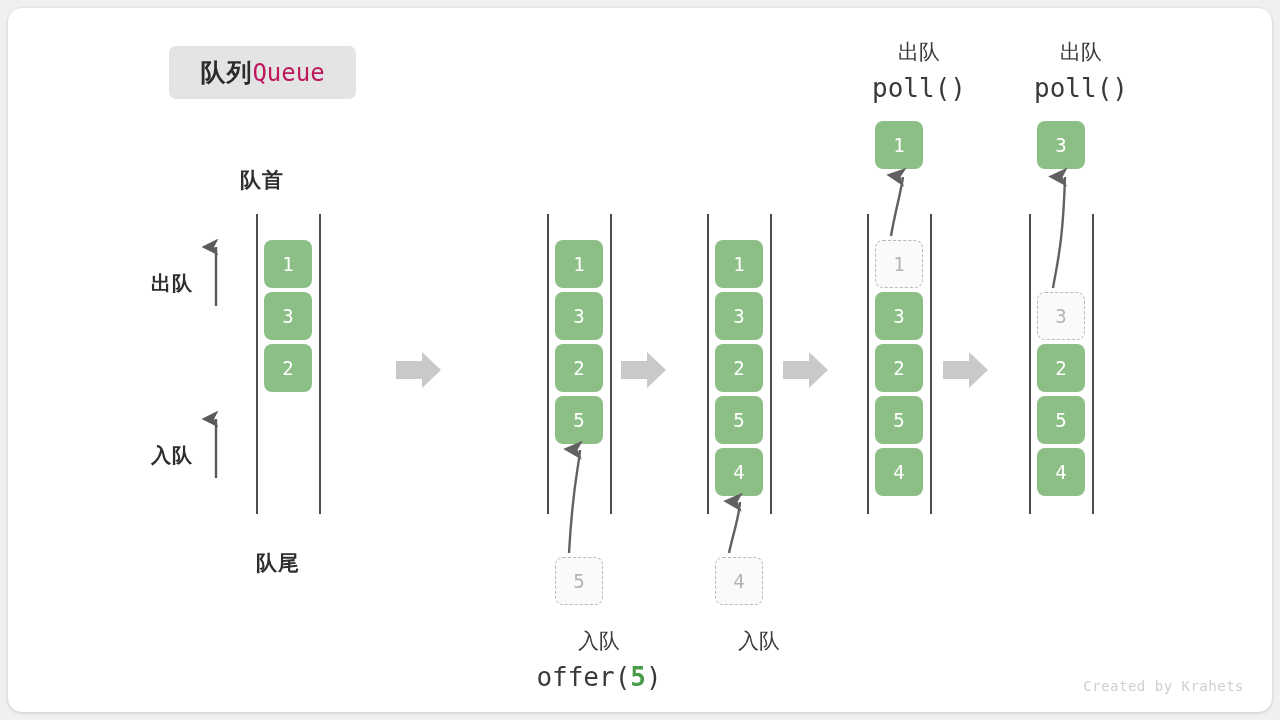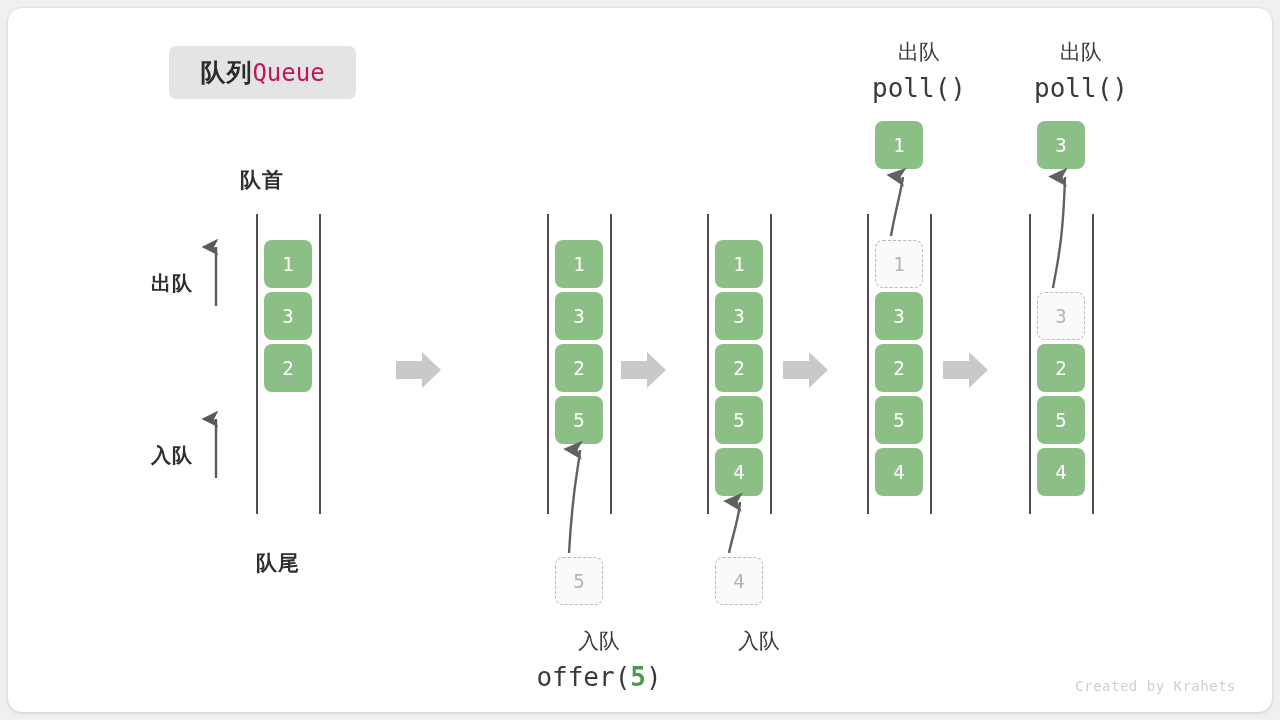--- a/index.html
+++ b/index.html
@@ -196,21 +196,21 @@
   .step-arrow {
     position: absolute;
     top: 342px;
     width: 46px;
     height: 40px;
   }
 
   
   #watermark {
     position: absolute;
-    right: 36px;
+    right: 28px;
     bottom: 18px;
     font-family: "DejaVu Sans Mono", "Liberation Mono", monospace;
     font-size: 14px;
     color: #cfcfcf;
     letter-spacing: 0.5px;
   }
 </style>
 </head>
 <body>
 

